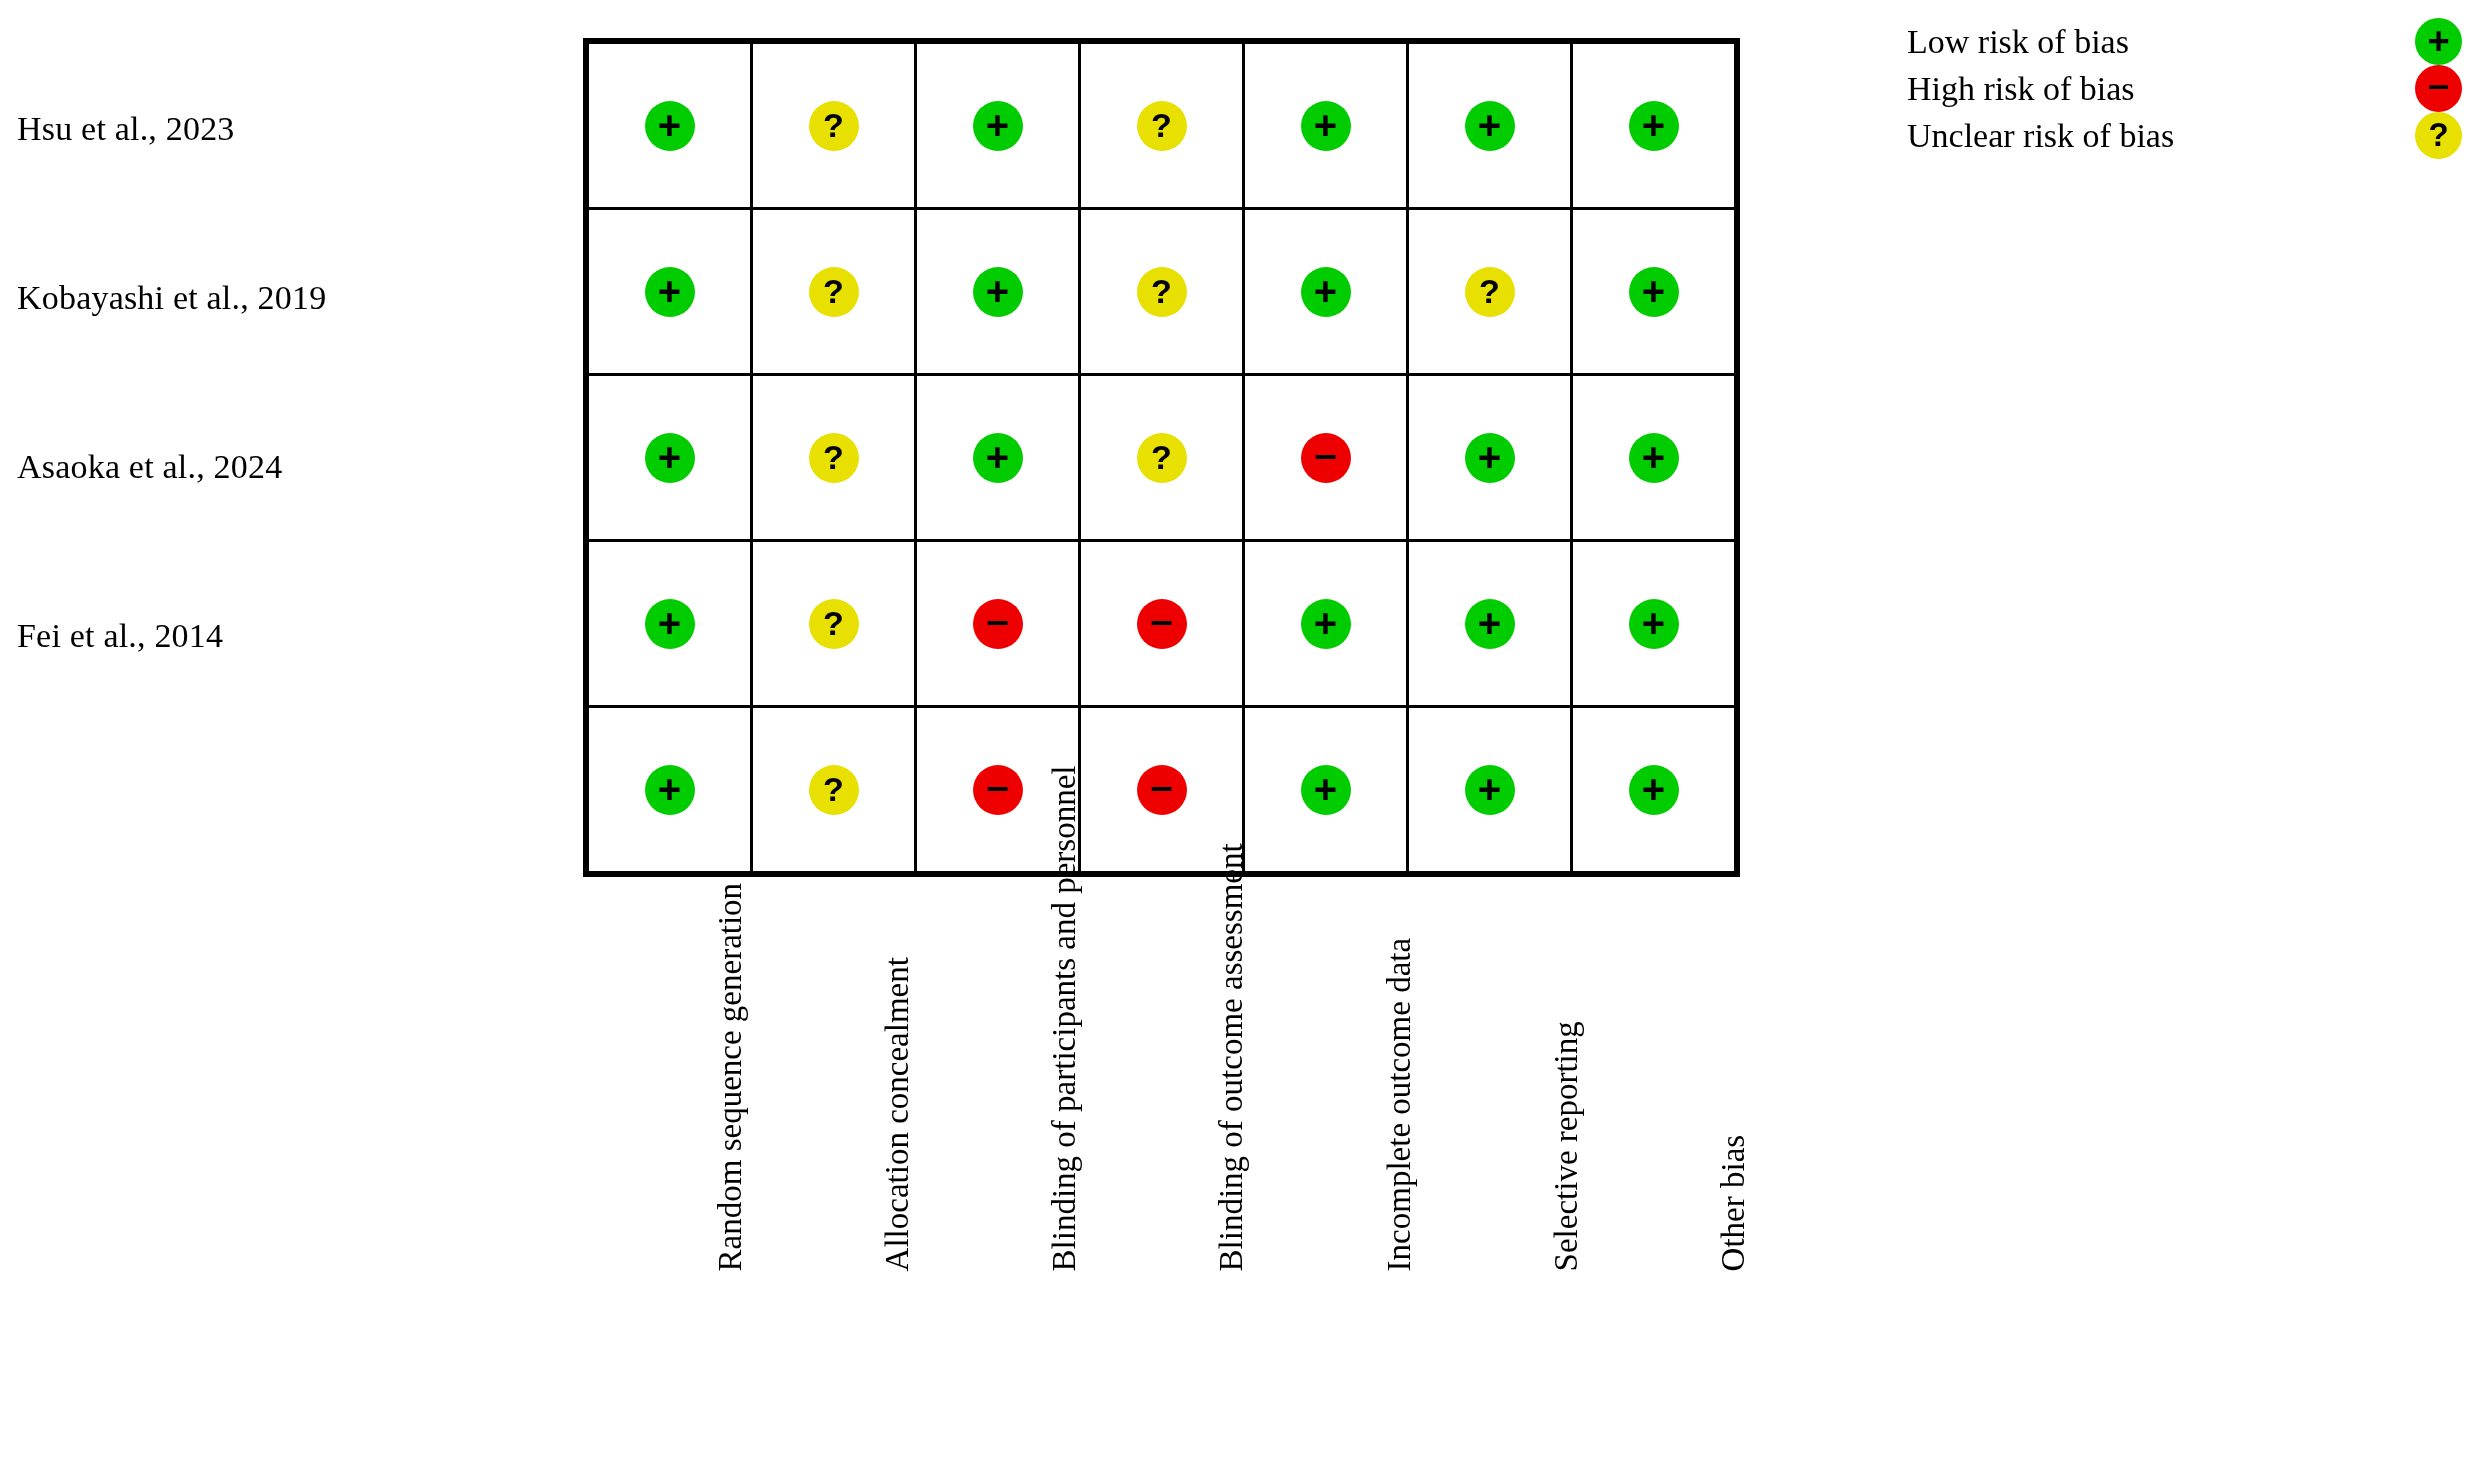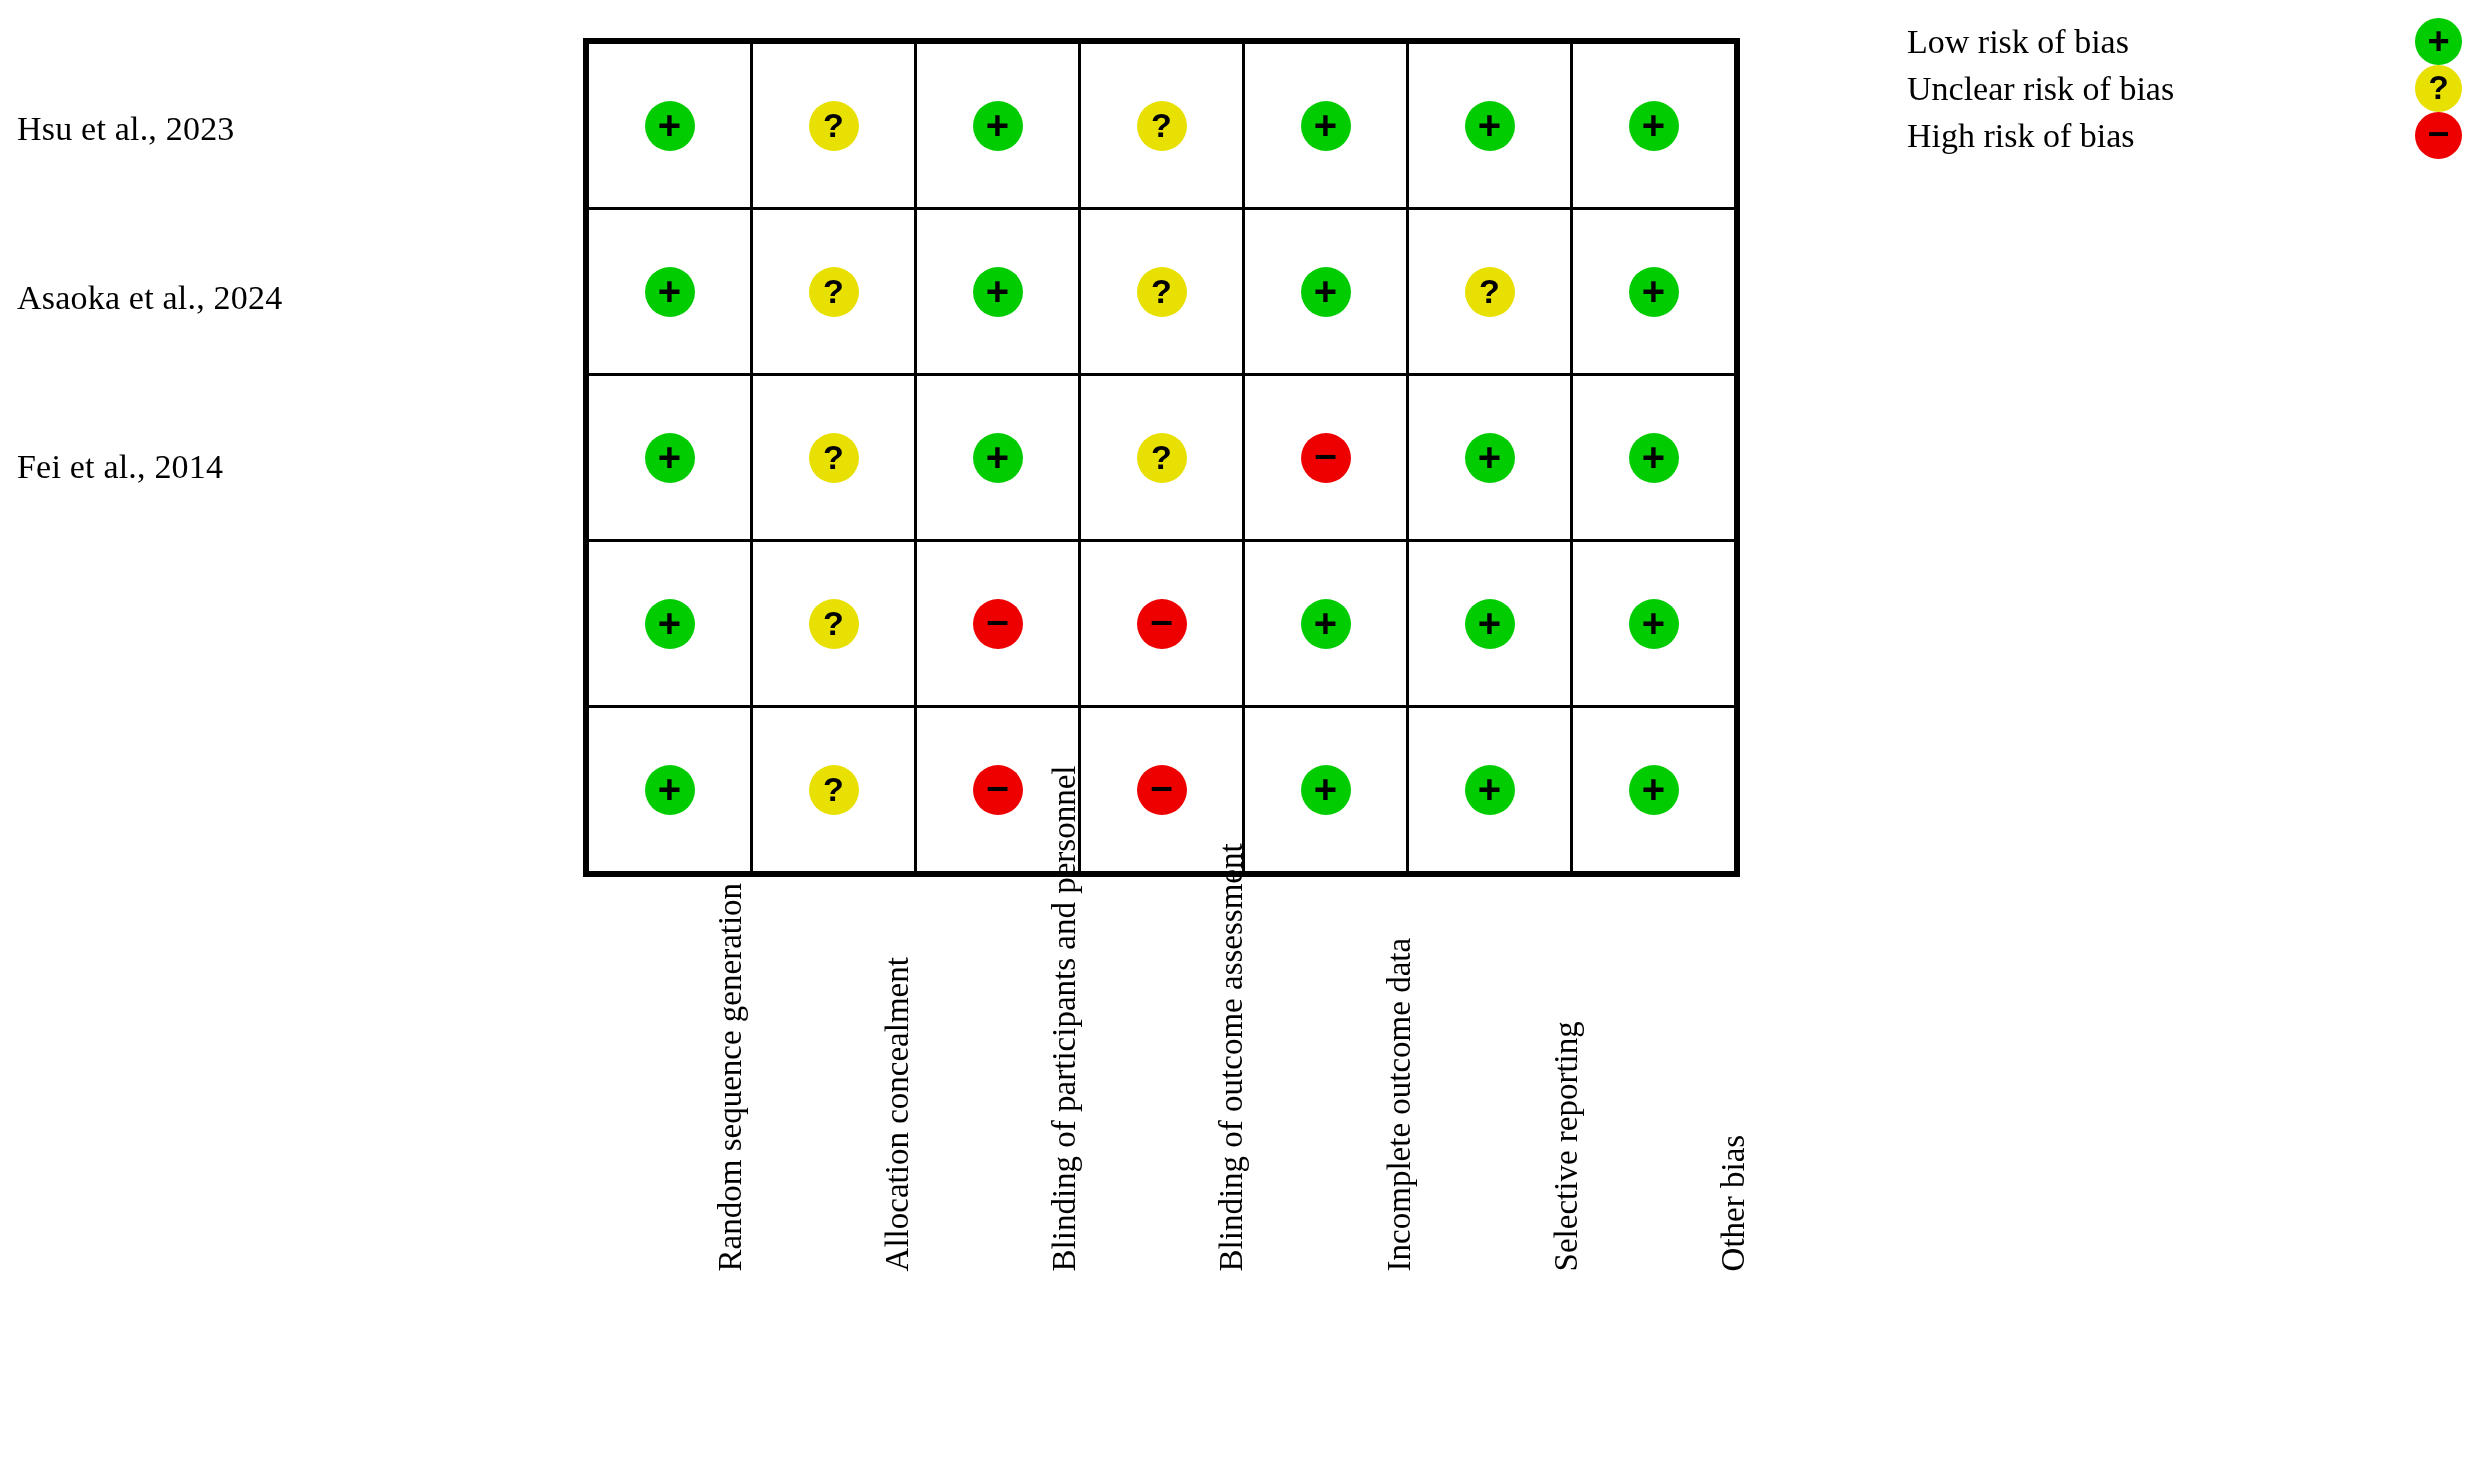--- a/index.html
+++ b/index.html
@@ -168,20 +168,23 @@
 </head>
 <body>
 
 <div id="rob-figure">
 
   <div id="study-labels">
       <div class="study-label-row">
         <div class="study-label-text">Hsu et al., 2023</div>
       </div>
       <div class="study-label-row">
+        <div class="study-label-text">Kobayashi et al., 2019</div>
+      </div>
+      <div class="study-label-row">
         <div class="study-label-text">Asaoka et al., 2024</div>
       </div>
       <div class="study-label-row">
         <div class="study-label-text">Fei et al., 2014</div>
       </div>
     </div>
 
   <table id="rob-grid">
     <tbody>
         <tr>
@@ -273,31 +276,31 @@
   <div id="legend">
       <div class="legend-row">
         <span class="legend-label">Low risk of bias</span>
         <span class="legend-icon-slot">
           <span class="judgement low">
             <span class="glyph">+</span>
           </span>
         </span>
       </div>
       <div class="legend-row">
+        <span class="legend-label">High risk of bias</span>
+        <span class="legend-icon-slot">
+          <span class="judgement high">
+            <span class="glyph">–</span>
+          </span>
+        </span>
+      </div>
+      <div class="legend-row">
         <span class="legend-label">Unclear risk of bias</span>
         <span class="legend-icon-slot">
           <span class="judgement unclear">
             <span class="glyph">?</span>
           </span>
         </span>
       </div>
-      <div class="legend-row">
-        <span class="legend-label">High risk of bias</span>
-        <span class="legend-icon-slot">
-          <span class="judgement high">
-            <span class="glyph">–</span>
-          </span>
-        </span>
-      </div>
     </div>
 
 </div>
 
 
 </body></html>

